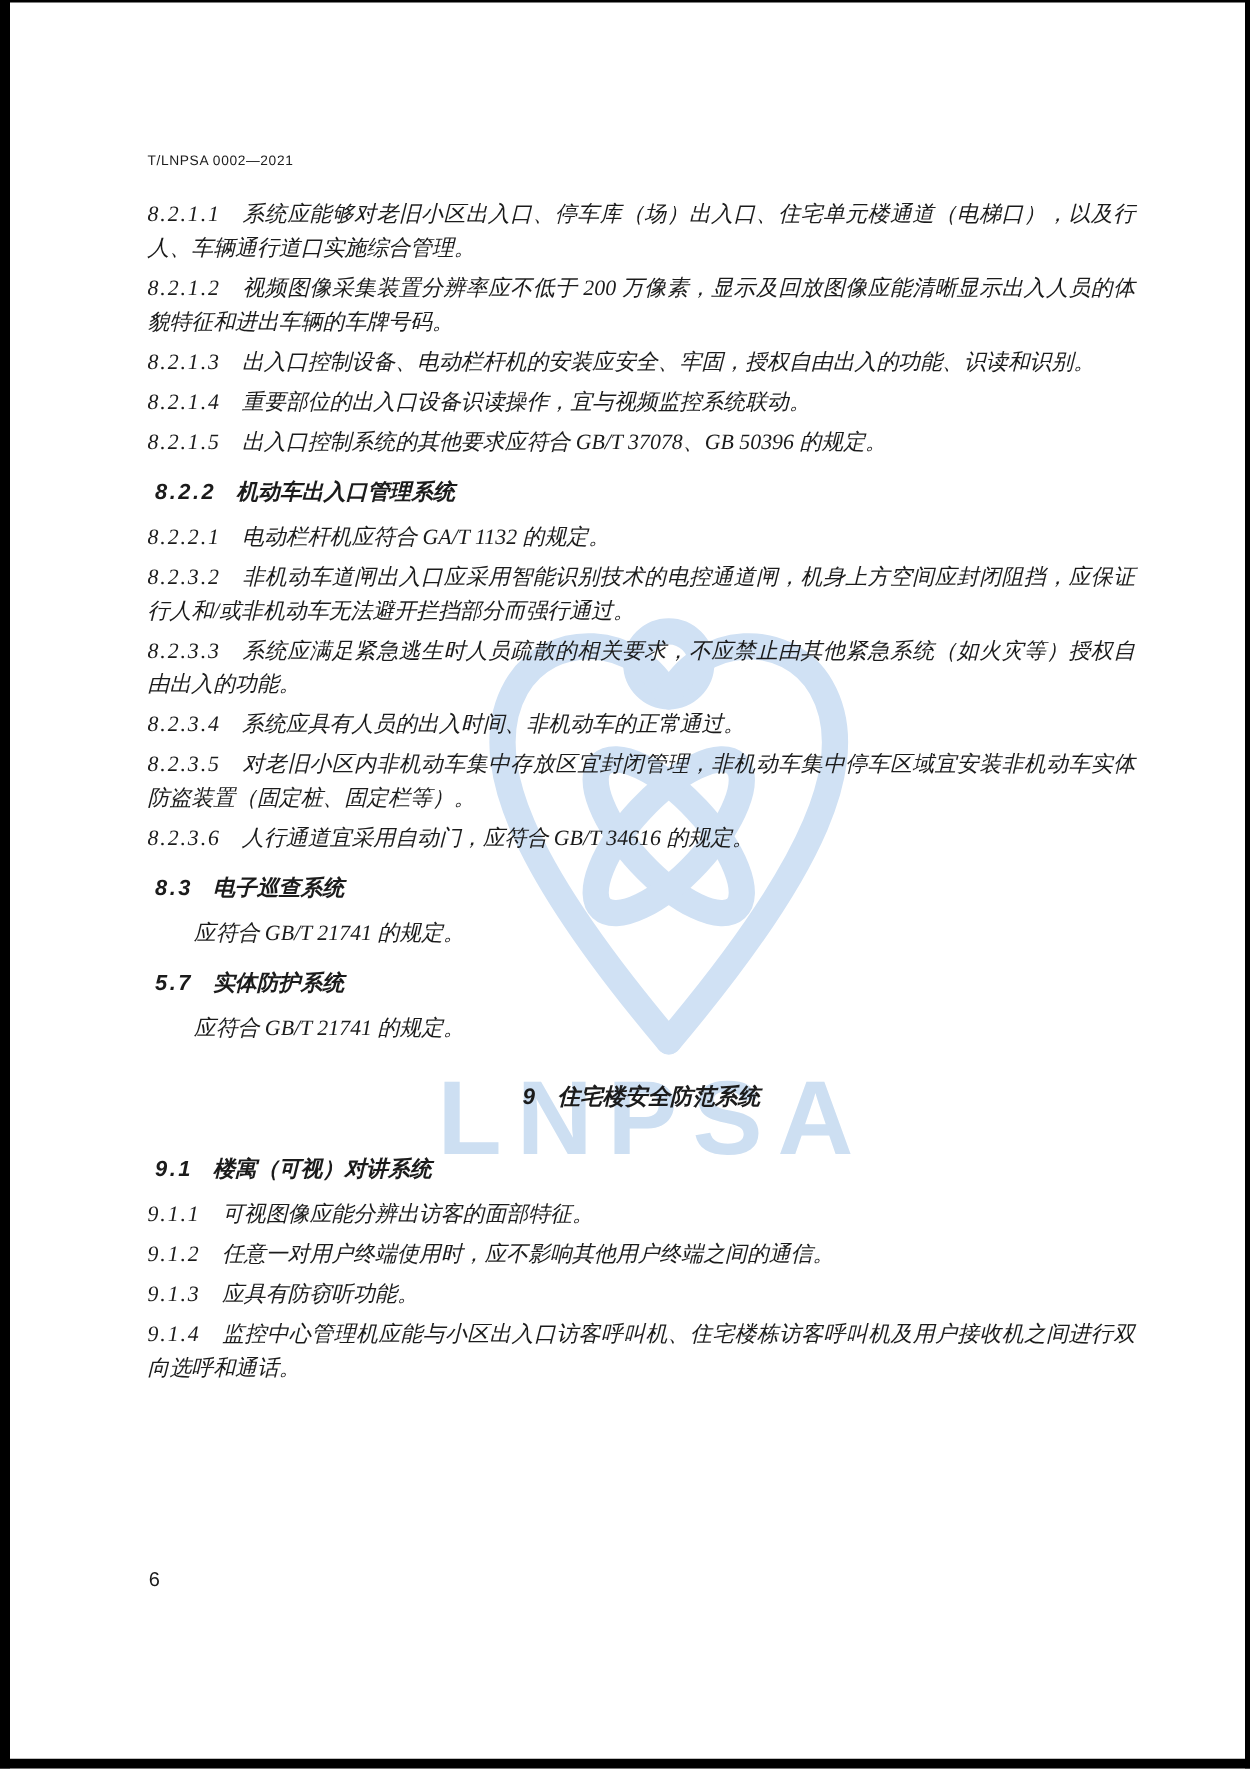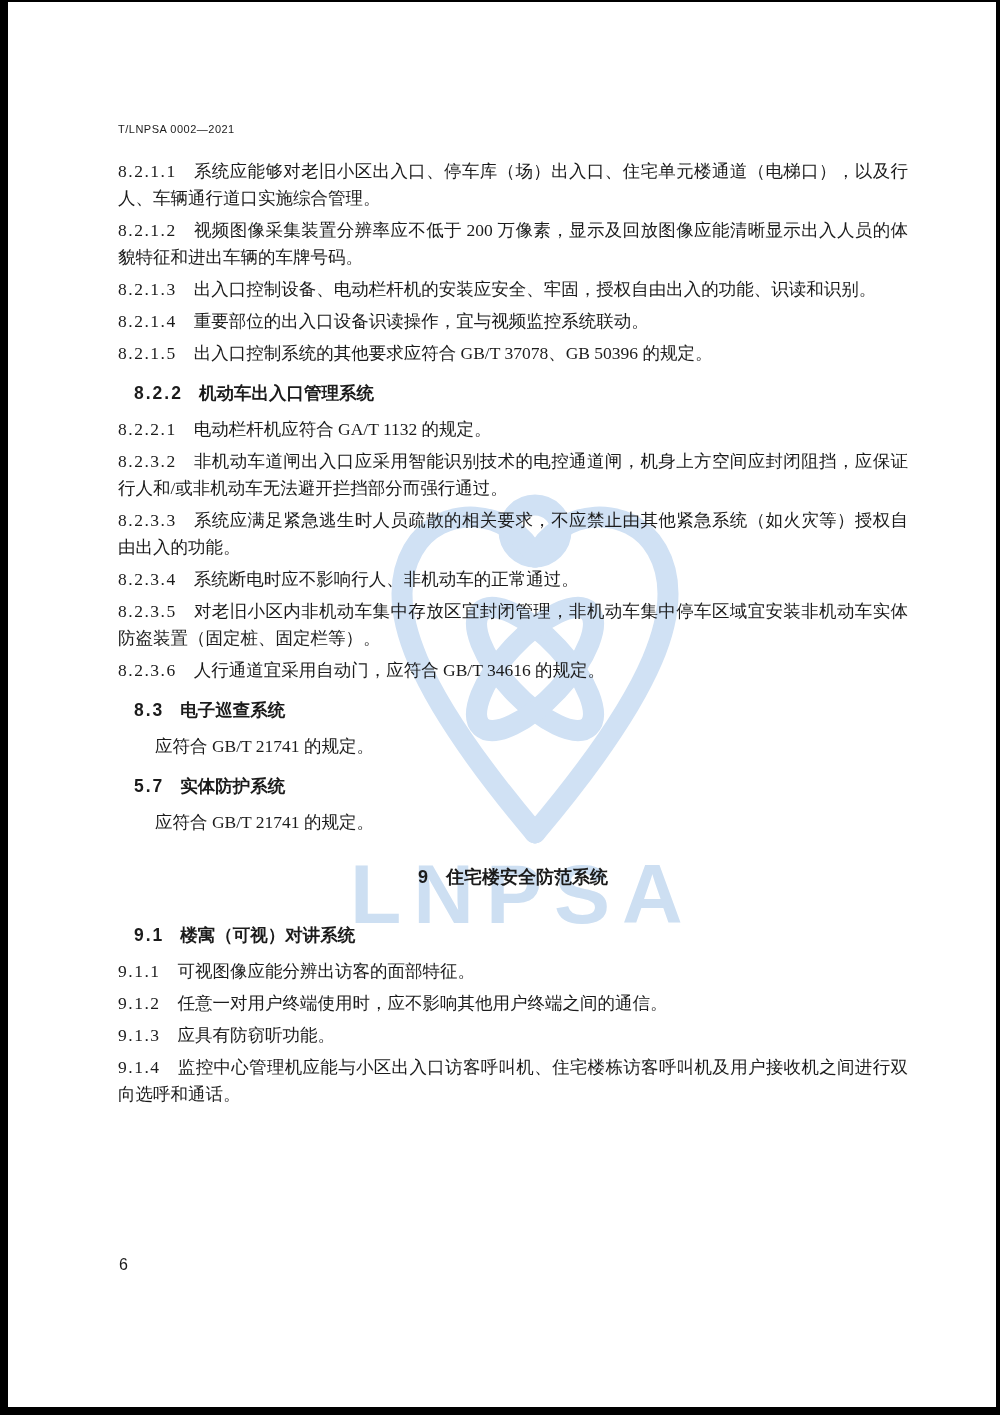--- a/index.html
+++ b/index.html
@@ -28,28 +28,28 @@
 
   .content{
     position:absolute;left:118px;top:116px;width:790px;z-index:1;
     font-size:17.5px;line-height:27px;text-align:justify;
   }
   .doc-header{
     font-family:"Liberation Sans","DejaVu Sans",sans-serif;
     font-size:11px;letter-spacing:0.5px;
     margin-bottom:15px;white-space:nowrap;
   }
-  .content p{margin:5px 0;}
+  .content p{margin:5px 0;font-style:italic;}
   .content p .num{margin-right:17px;letter-spacing:1.5px;white-space:nowrap;}
   .content p.heading,
   .content p.chapter{
     font-family:"Liberation Sans","DejaVu Sans",sans-serif;
     font-weight:bold;font-size:17.5px;text-align:left;
   }
-  .content p.heading{margin:13px 16px 9px;}
+  .content p.heading{margin:13px 6px 9px;}
   .content p.chapter{margin:28px 0 31px;font-size:18px;text-align:center;}
   .content p.heading .num,
   .content p.chapter .num{margin-right:16px;letter-spacing:2px;}
   .content p.plain{text-indent:37px;}
 
   .pageno{
     position:absolute;left:119px;top:1256px;z-index:1;
     font-family:"Liberation Sans","DejaVu Sans",sans-serif;
     font-size:16px;
   }
@@ -80,21 +80,21 @@
     <div id="doc-body">
         <p class="clause"><span class="num">8.2.1.1</span><span class="txt">系统应能够对老旧小区出入口、停车库（场）出入口、住宅单元楼通道（电梯口），以及行人、车辆通行道口实施综合管理。</span></p>
         <p class="clause"><span class="num">8.2.1.2</span><span class="txt">视频图像采集装置分辨率应不低于 200 万像素，显示及回放图像应能清晰显示出入人员的体貌特征和进出车辆的车牌号码。</span></p>
         <p class="clause"><span class="num">8.2.1.3</span><span class="txt">出入口控制设备、电动栏杆机的安装应安全、牢固，授权自由出入的功能、识读和识别。</span></p>
         <p class="clause"><span class="num">8.2.1.4</span><span class="txt">重要部位的出入口设备识读操作，宜与视频监控系统联动。</span></p>
         <p class="clause"><span class="num">8.2.1.5</span><span class="txt">出入口控制系统的其他要求应符合 GB/T 37078、GB 50396 的规定。</span></p>
         <p class="heading"><span class="num">8.2.2</span><span class="txt">机动车出入口管理系统</span></p>
         <p class="clause"><span class="num">8.2.2.1</span><span class="txt">电动栏杆机应符合 GA/T 1132 的规定。</span></p>
         <p class="clause"><span class="num">8.2.3.2</span><span class="txt">非机动车道闸出入口应采用智能识别技术的电控通道闸，机身上方空间应封闭阻挡，应保证行人和/或非机动车无法避开拦挡部分而强行通过。</span></p>
         <p class="clause"><span class="num">8.2.3.3</span><span class="txt">系统应满足紧急逃生时人员疏散的相关要求，不应禁止由其他紧急系统（如火灾等）授权自由出入的功能。</span></p>
-        <p class="clause"><span class="num">8.2.3.4</span><span class="txt">系统断电时应不影响行人、非机动车的正常通过。</span></p>
+        <p class="clause"><span class="num">8.2.3.4</span><span class="txt">系统应具有人员的出入时间、非机动车的正常通过。</span></p>
         <p class="clause"><span class="num">8.2.3.5</span><span class="txt">对老旧小区内非机动车集中存放区宜封闭管理，非机动车集中停车区域宜安装非机动车实体防盗装置（固定桩、固定栏等）。</span></p>
         <p class="clause"><span class="num">8.2.3.6</span><span class="txt">人行通道宜采用自动门，应符合 GB/T 34616 的规定。</span></p>
         <p class="heading"><span class="num">8.3</span><span class="txt">电子巡查系统</span></p>
         <p class="plain"><span class="txt">应符合 GB/T 21741 的规定。</span></p>
         <p class="heading"><span class="num">5.7</span><span class="txt">实体防护系统</span></p>
         <p class="plain"><span class="txt">应符合 GB/T 21741 的规定。</span></p>
         <p class="chapter"><span class="num">9</span><span class="txt">住宅楼安全防范系统</span></p>
         <p class="heading"><span class="num">9.1</span><span class="txt">楼寓（可视）对讲系统</span></p>
         <p class="clause"><span class="num">9.1.1</span><span class="txt">可视图像应能分辨出访客的面部特征。</span></p>
         <p class="clause"><span class="num">9.1.2</span><span class="txt">任意一对用户终端使用时，应不影响其他用户终端之间的通信。</span></p>

